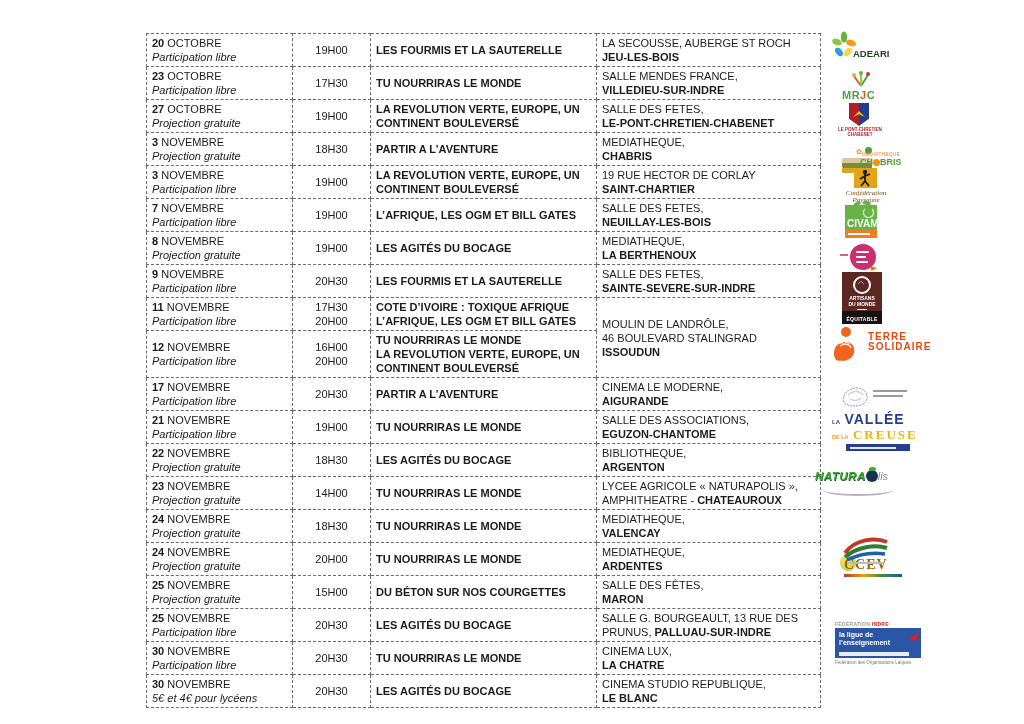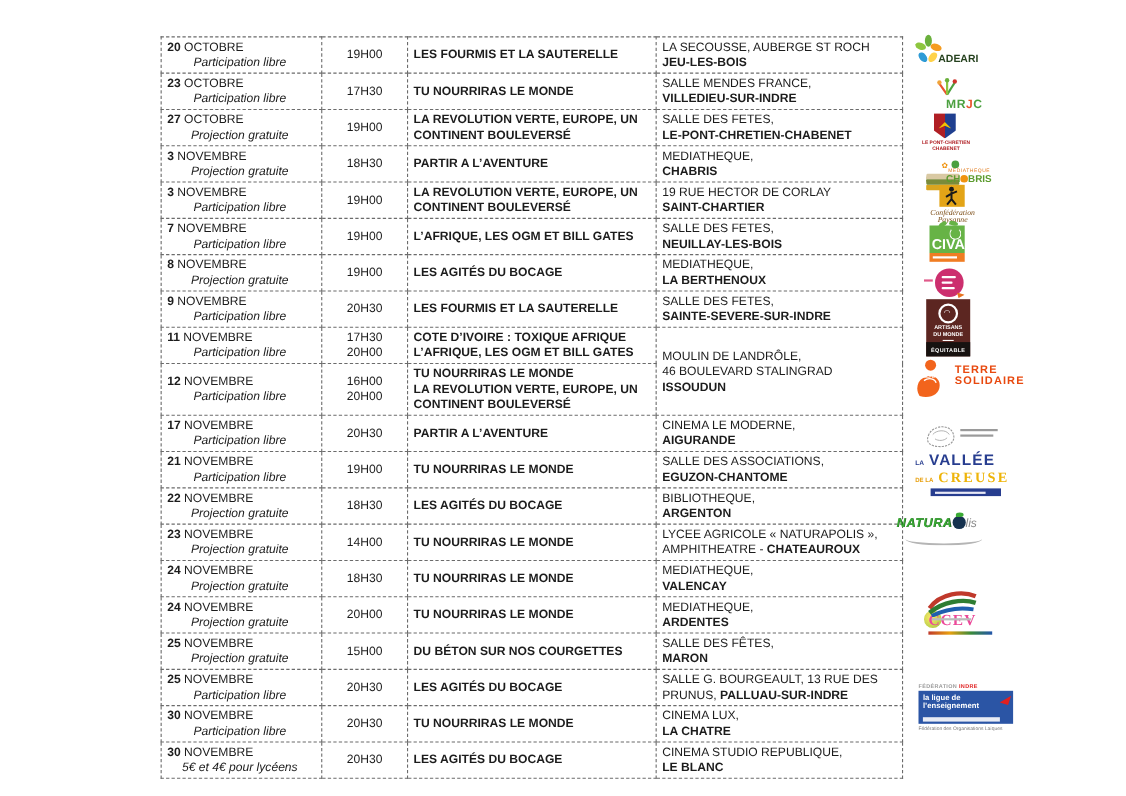--- a/index.html
+++ b/index.html
@@ -5,33 +5,33 @@
   html,body{margin:0;padding:0;background:#fff;}
   #page{position:relative;width:1024px;height:724px;background:#ffffff;overflow:hidden;
         font-family:"Liberation Sans",sans-serif;color:#1c1c1c;}
   .title{position:absolute;left:146px;top:9px;width:674px;text-align:center;
          font-size:12.5px;font-weight:bold;letter-spacing:.2px;}
   table.evt{position:absolute;left:146px;top:33px;width:674px;border-collapse:collapse;
             table-layout:fixed;font-size:11px;line-height:14px;}
   table.evt td{border:1px dashed #6b6b6b;padding:2px 5px;vertical-align:middle;overflow:hidden;}
   table.evt tr{height:32px;}
   td.c-date .day{font-weight:bold;}
-  td.c-date .note{display:block;text-align:center;font-style:italic;padding-right:3px;}
+  td.c-date .note{display:block;text-align:left;font-style:italic;padding-right:3px;}
   td.c-time{text-align:center;}
   td.c-film{font-weight:bold;}
   .city{font-weight:bold;}
   td.vt{vertical-align:top;padding-top:3px;}
   
   #logos{position:absolute;left:812px;top:0;width:212px;height:660px;}
   .lg{position:absolute;}
   .lbl{white-space:nowrap;}
   
   .adeari-txt{position:absolute;left:22px;top:17px;font-size:9.5px;font-weight:bold;color:#26421f;}
   
-  .mrjc-txt{position:absolute;left:0;top:19px;font-size:11px;font-weight:bold;letter-spacing:.5px;margin-left:18px;}
+  .mrjc-txt{position:absolute;left:0;top:19px;font-size:11px;font-weight:bold;letter-spacing:.5px;}
   .mrjc-g{color:#4ba03f;} .mrjc-o{color:#e8542e;}
   
   .crest{width:20px;height:23px;background:linear-gradient(90deg,#b01f24 50%,#1f3f8f 50%);
          clip-path:polygon(0 0,100% 0,100% 68%,50% 100%,0 68%);position:relative;}
   .crest:after{content:"";position:absolute;left:4px;top:8px;width:12px;height:6px;
                background:#f2c200;clip-path:polygon(0 100%,50% 0,100% 100%,50% 55%);}
   .crest-t{position:absolute;left:-14px;top:24px;width:50px;text-align:center;
            font-size:4.5px;line-height:5px;color:#b01f24;font-weight:bold;}
   
   .book{height:5px;width:30px;border-radius:1px;}
@@ -40,21 +40,21 @@
   .chab-dot{display:inline-block;width:7px;height:7px;border-radius:50%;background:#f0930f;vertical-align:-1px;}
   
   .cp-box{width:23px;height:20px;background:#e3a417;position:relative;margin-left:12px;}
   .cp-box svg{position:absolute;left:3px;top:1px;}
   .cp-t{margin-top:2px;font-size:7px;line-height:7px;color:#7a4a12;font-style:italic;
         text-align:center;width:48px;font-family:"Liberation Serif",serif;}
   
   .civ-box{width:32px;height:25px;background:#67b346;position:relative;}
   .civ-box .sp{position:absolute;right:3px;top:2px;width:9px;height:9px;border:1.5px solid #fff;
                border-radius:50%;border-top-color:transparent;}
-  .civ-box .tx{position:absolute;left:2px;bottom:1px;color:#fff;font-weight:bold;font-size:13px;margin-top:43px;}
+  .civ-box .tx{position:absolute;left:2px;bottom:1px;color:#fff;font-weight:bold;font-size:10px;margin-top:43px;}
   .civ-strip{width:32px;height:8px;background:#f07d23;position:relative;}
   .civ-strip i{position:absolute;left:3px;top:3px;width:22px;height:1.5px;background:#fff;}
   .civ-leaf{position:absolute;width:8px;height:4px;background:#67b346;border-radius:50% 50% 50% 0;}
   
   .pink-c{position:absolute;left:10px;top:2px;width:26px;height:26px;border-radius:50%;background:#cc2f6e;}
   .pink-c i{position:absolute;left:6px;background:#fff;height:2px;border-radius:1px;}
   .pink-tail{position:absolute;left:30px;top:24px;width:7px;height:5px;background:#e8731f;
              clip-path:polygon(0 0,100% 40%,20% 100%);}
   .pink-pre{position:absolute;left:0;top:12px;width:8px;height:2px;background:#e05a8a;}
   
@@ -84,21 +84,21 @@
   .nat .orb{display:inline-block;width:12px;height:12px;border-radius:50%;background:#16324f;
             vertical-align:-2px;position:relative;}
   .nat .orb:after{content:"";position:absolute;left:3px;top:-3px;width:7px;height:4px;
                   background:#3aaa35;border-radius:50% 50% 50% 0;}
   .nat .n2{font-size:11px;color:#8a8a8a;font-style:italic;}
   .nat .swoosh{margin-left:8px;width:70px;height:10px;border-bottom:2px solid #b5b5b5;border-radius:50%;}
   
   .ccev{position:relative;font-family:"Liberation Serif",serif;}
   .ccev .swirl{position:absolute;left:-4px;top:-2px;width:16px;height:16px;border-radius:50%;
                background:radial-gradient(circle at 40% 40%,#ffe96a,#9bc53d);}
-  .ccev .t{position:relative;font-size:14px;font-weight:bold;color:#ec4899;letter-spacing:1px;}
+  .ccev .t{position:relative;font-size:14px;font-weight:bold;color:#a16207;letter-spacing:1px;}
   .ccev .ul{margin-top:1px;width:58px;height:2.5px;
             background:linear-gradient(90deg,#c0392b,#e8a00f,#3a8a3a,#2255aa);}
   
   .maron{position:relative;width:70px;}
   .maron svg{position:absolute;right:-6px;top:-6px;}
   .maron .t{position:relative;font-family:"Liberation Serif",serif;font-style:italic;font-weight:bold;
             font-size:14px;color:#7a7a1f;}
   .maron .s{position:relative;font-size:5px;color:#7a7a1f;margin-left:26px;}
   
   .ligue{width:92px;}

